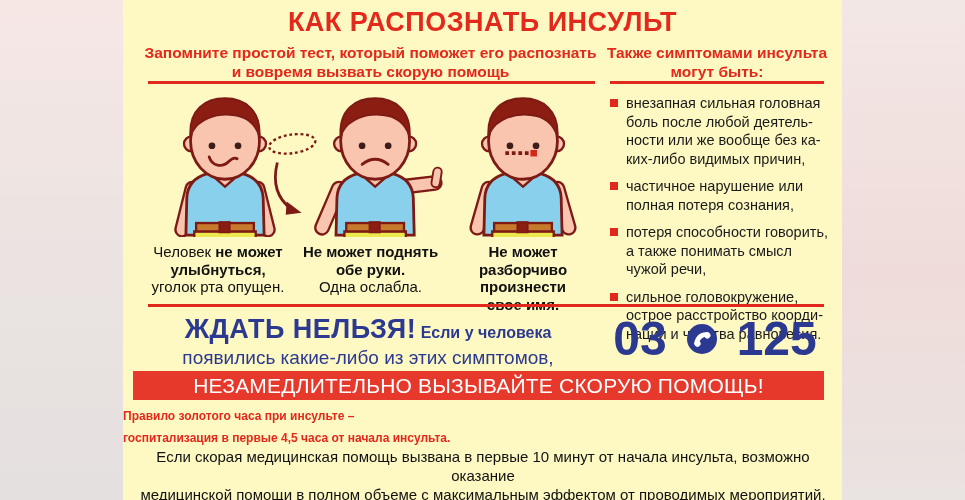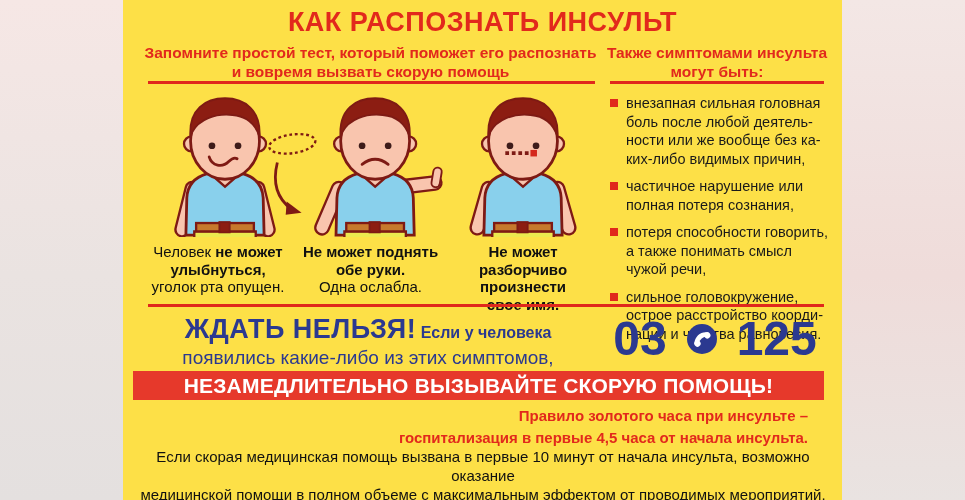--- a/index.html
+++ b/index.html
@@ -3,21 +3,21 @@
 <meta charset="utf-8">
 <style>
   * { margin:0; padding:0; box-sizing:border-box; }
   html,body { width:965px; height:500px; overflow:hidden; }
   body { font-family:"Liberation Sans", sans-serif; background:#ffffff; position:relative; }
 
   .bg-strip { position:absolute; top:0; height:500px; }
   .bg-left  { left:0; width:123px; background:linear-gradient(180deg,#F6E7E5 0%,#EAE3E1 55%,#E4E0DF 100%); }
   .bg-right { left:842px; width:123px; background:linear-gradient(180deg,#F3E7E5 0%,#EFDCDA 55%,#E9E3E1 100%); }
 
-  .poster { position:absolute; left:123px; top:0; width:719px; height:500px; background:#fde047; }
+  .poster { position:absolute; left:123px; top:0; width:719px; height:500px; background:#fef9c3; }
 
   .title { position:absolute; left:0; top:7px; width:719px; text-align:center;
            font-size:27px; font-weight:bold; color:#E2291C; letter-spacing:.5px; }
 
   .intro { position:absolute; left:20px; top:43px; width:455px; text-align:center;
            font-size:15.5px; line-height:19px; font-weight:bold; color:#E2291C; }
 
   .rule { position:absolute; height:3px; background:#E0281C; }
   .rule-left  { left:25px;  top:81px; width:447px; }
   .rule-right { left:487px; top:81px; width:214px; }
@@ -46,24 +46,24 @@
   .urgent .small { font-size:16px; font-weight:bold; }
   .urgent .line2 { font-size:19px; font-weight:normal; margin-top:2px; }
 
   .phones { position:absolute; left:472px; top:311px; width:240px; height:56px;
             display:flex; align-items:center; justify-content:center; gap:20px; }
   .phones .num { font-size:48px; font-weight:bold; color:#2B3990; line-height:1; }
   .phone-badge { width:30px; height:30px; }
 
   .banner { position:absolute; left:10px; top:371px; width:691px; height:29px; background:#E6392B;
             display:flex; align-items:center; justify-content:center; }
-  .banner span { color:#ffffff; font-size:21px; font-weight:bold; letter-spacing:.2px;text-align:right; }
-
-  .golden { position:absolute; left:0; top:405px; width:685px; text-align:right;
-            font-size:15px; line-height:22px; font-weight:bold; color:#E2291C; }
+  .banner span { color:#ffffff; font-size:21px; font-weight:normal; letter-spacing:.2px;text-align:right; }
+
+  .golden { position:absolute; left:0; top:405px; width:685px; text-align:left;
+            font-size:12px; line-height:22px; font-weight:bold; color:#E2291C; }
 
   .footer { position:absolute; left:10px; top:447px; width:700px; text-align:center;
             font-size:15px; line-height:19px; color:#111; white-space:pre-line; }
 </style>
 </head>
 <body>
 
 <div class="bg-strip bg-left"></div>
 <div class="bg-strip bg-right"></div>
 

